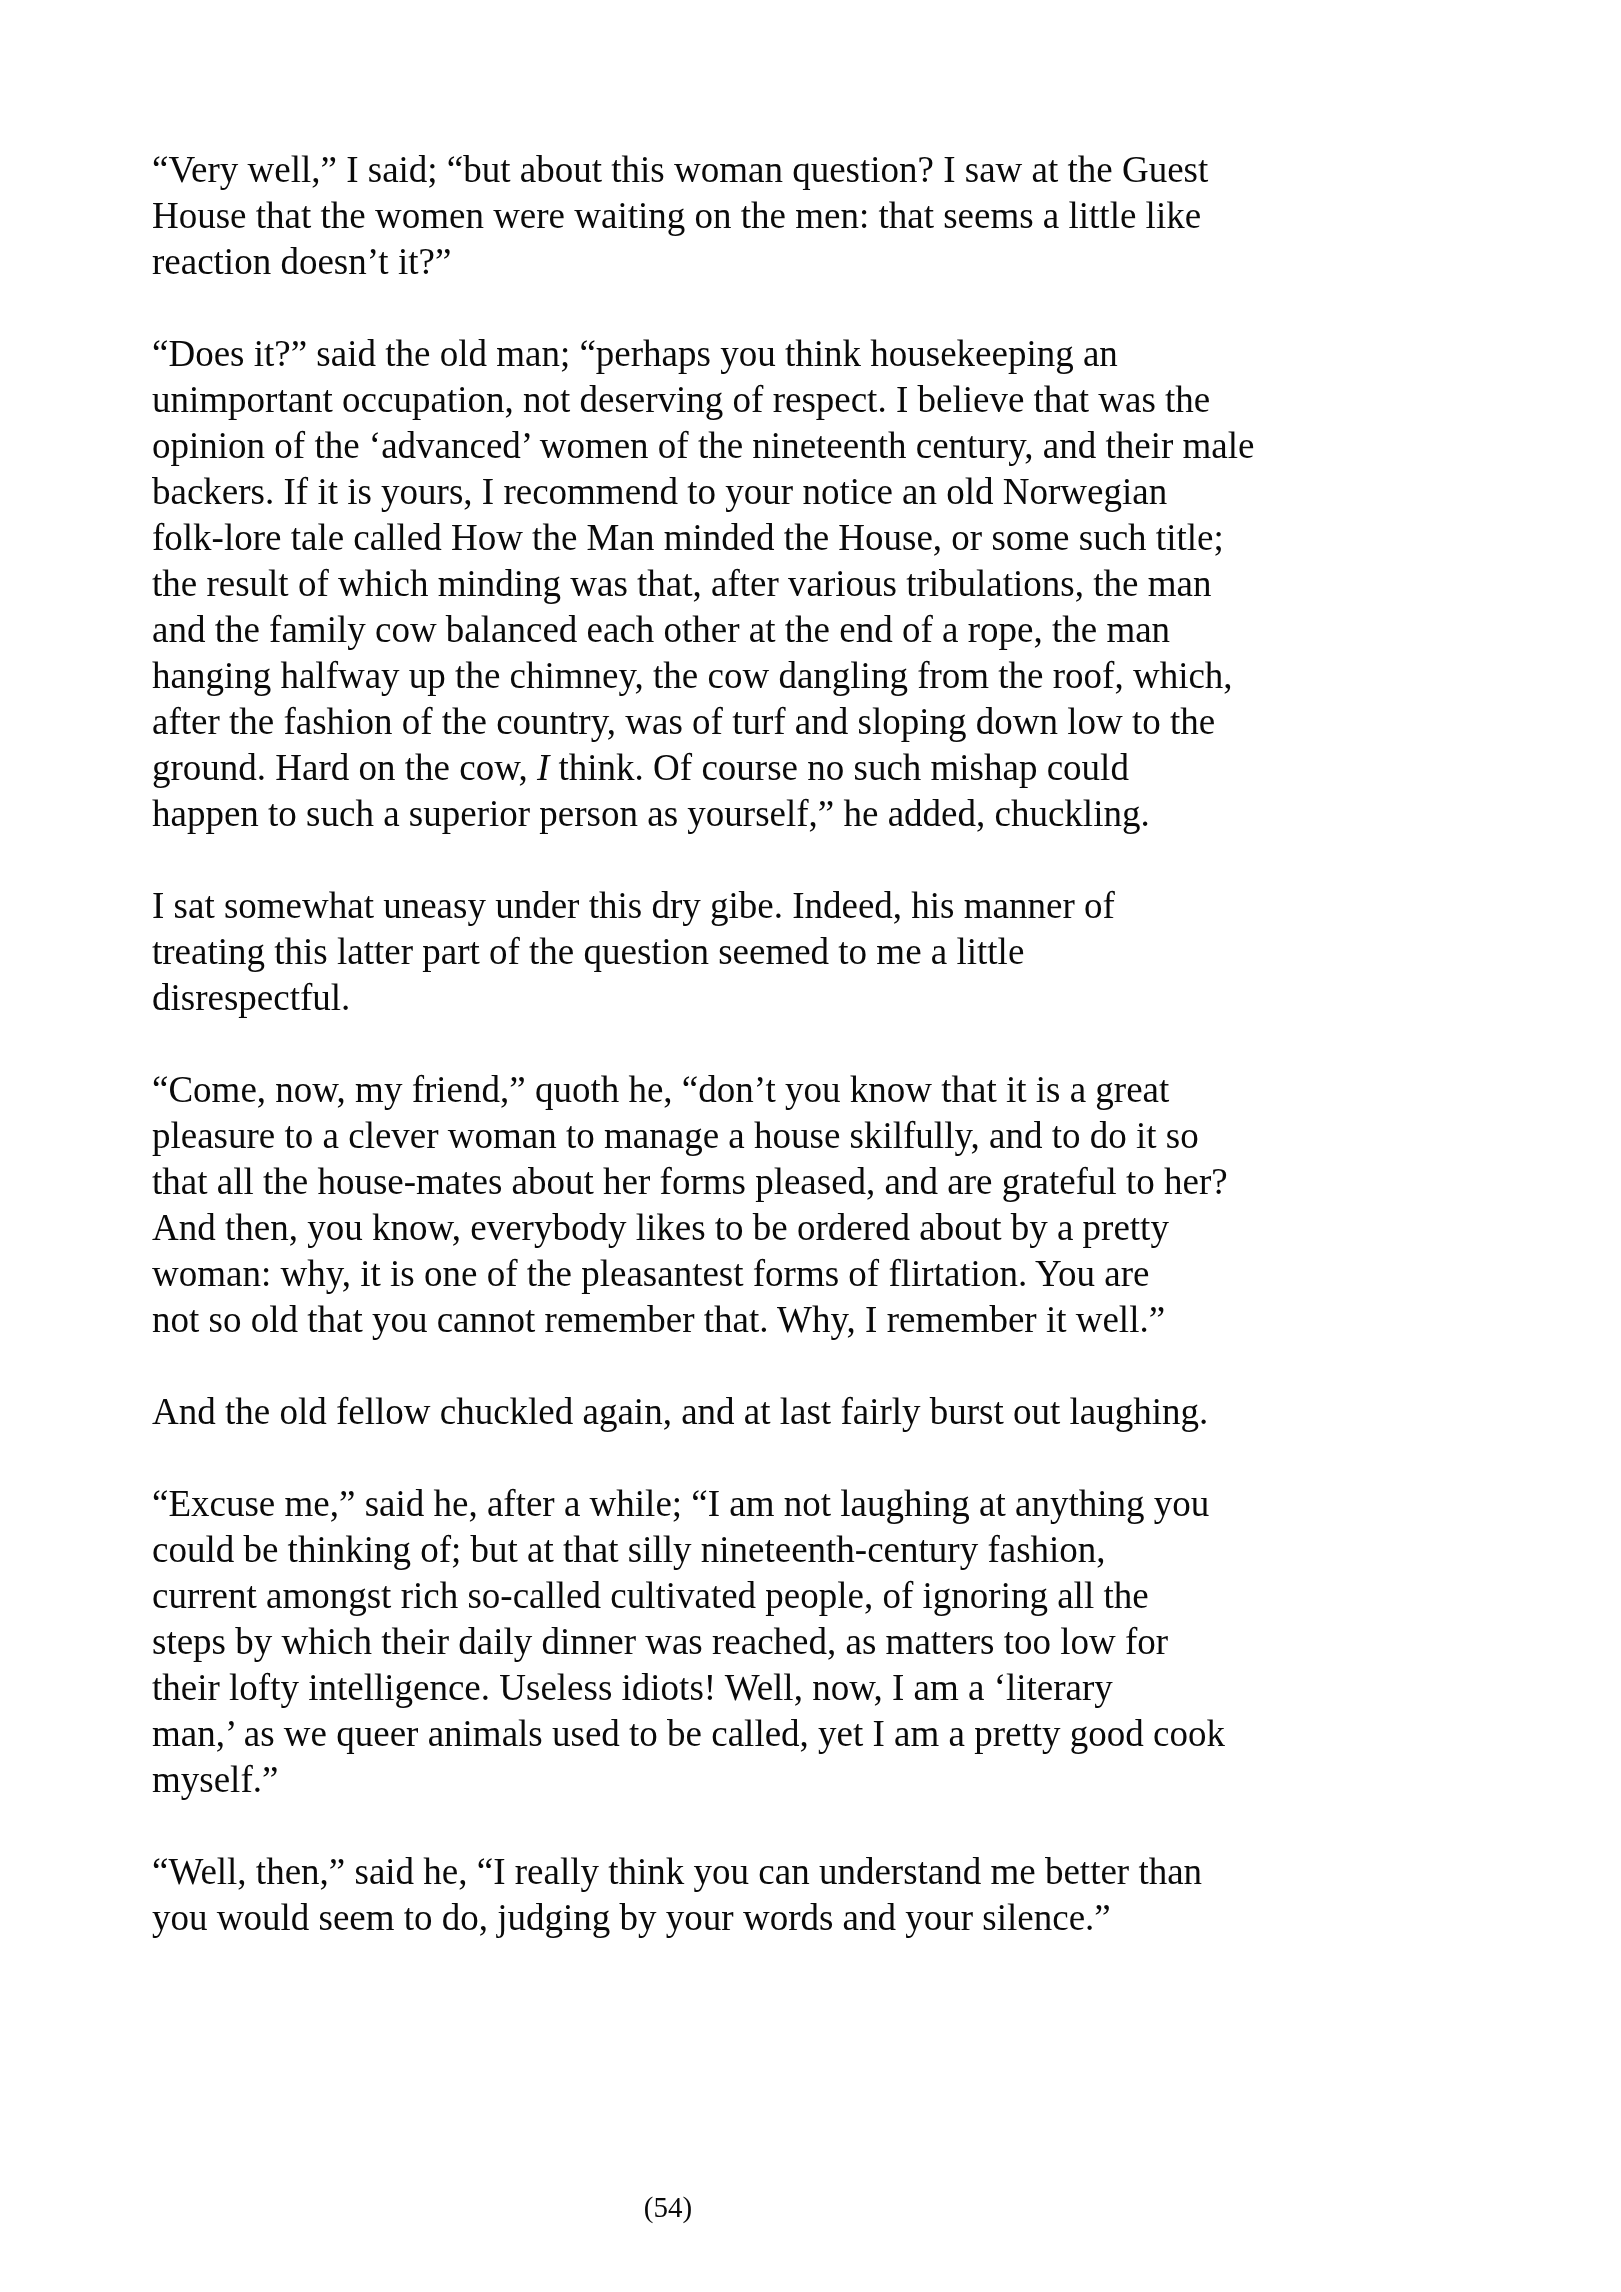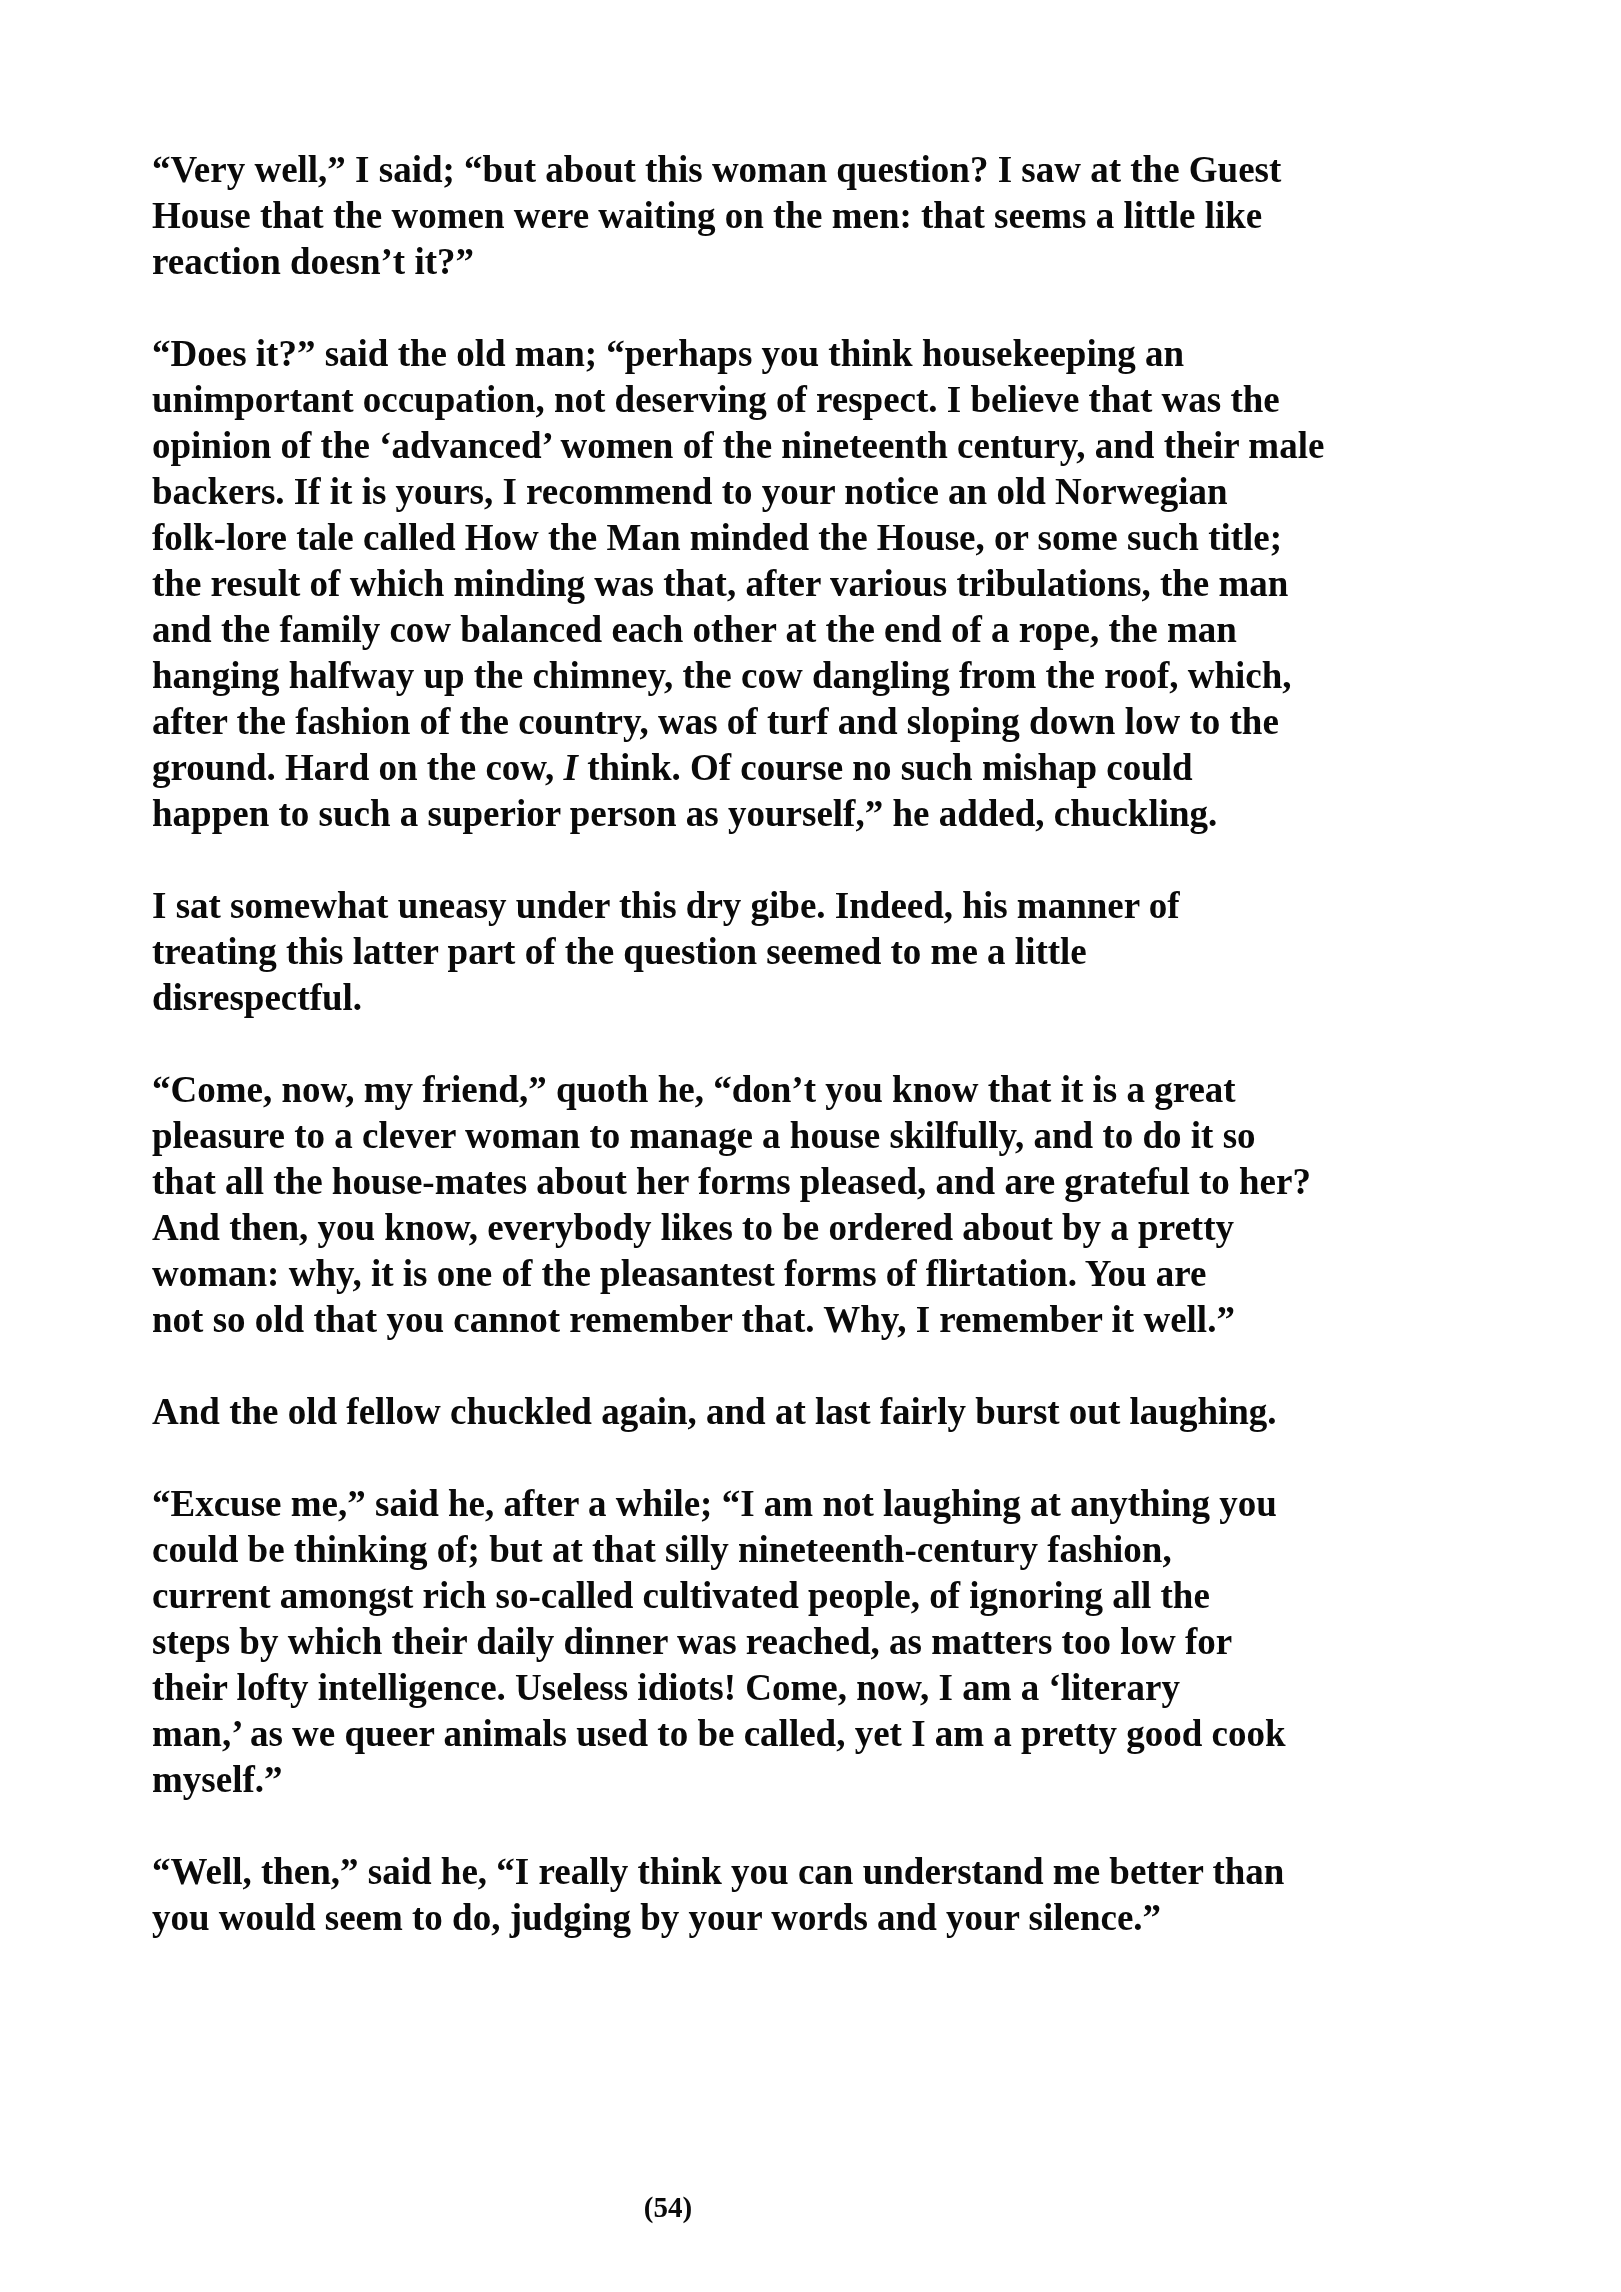--- a/index.html
+++ b/index.html
@@ -4,21 +4,20 @@
 <style>
   html, body { margin: 0; padding: 0; background: #ffffff; }
   .page {
     position: relative;
     width: 1336px;
     height: 2293px;
     background: #ffffff;
     color: #0a0a0a;
     font-family: "Liberation Serif", serif;
     overflow: hidden;
-    font-weight: bold;
   }
   .text-block {
     position: absolute;
     left: 152px;
     top: 147px;
     width: 1372px;
     font-size: 37px;
     line-height: 46px;
     text-align: left;
   }
@@ -78,21 +77,21 @@
 
     <p class="para">
       <span class="line">And the old fellow chuckled again, and at last fairly burst out laughing.</span>
     </p>
 
     <p class="para">
       <span class="line">“Excuse me,” said he, after a while; “I am not laughing at anything you</span>
       <span class="line">could be thinking of; but at that silly nineteenth-century fashion,</span>
       <span class="line">current amongst rich so-called cultivated people, of ignoring all the</span>
       <span class="line">steps by which their daily dinner was reached, as matters too low for</span>
-      <span class="line">their lofty intelligence. Useless idiots! Come, now, I am a ‘literary</span>
+      <span class="line">their lofty intelligence. Useless idiots! Well, now, I am a ‘literary</span>
       <span class="line">man,’ as we queer animals used to be called, yet I am a pretty good cook</span>
       <span class="line">myself.”</span>
     </p>
 
 
     <p class="para">
       <span class="line">“Well, then,” said he, “I really think you can understand me better than</span>
       <span class="line">you would seem to do, judging by your words and your silence.”</span>
     </p>
 

